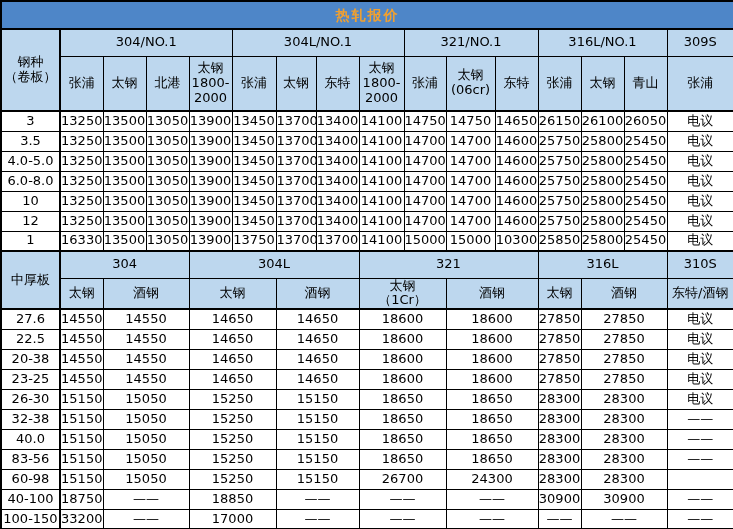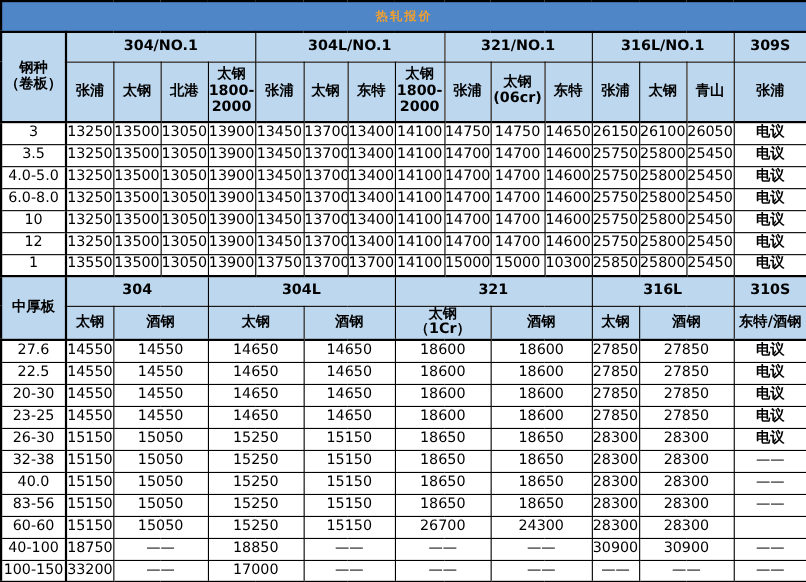--- a/index.html
+++ b/index.html
@@ -4,32 +4,32 @@
 <style>
   :root{
     --title-bg:#4E86C8; --title-text:#F0A030; --header-bg:#BDD7EE;
     --cell-bg:#FFFFFF; --grid:#000000;
   }
   html,body{margin:0;padding:0;background:#fff;}
   body{font-family:"DejaVu Sans","Liberation Sans",sans-serif;}
   table{border-collapse:collapse;table-layout:fixed;width:733px;border:2px solid var(--grid);}
   td{border:1px solid var(--grid);text-align:center;vertical-align:middle;padding:0;
      font-size:13px;line-height:1.15;overflow:hidden;background:var(--cell-bg);color:#000;}
-  .title{background:var(--title-bg);color:var(--title-text);font-weight:bold;font-size:11px;
+  .title{background:var(--title-bg);color:var(--title-text);font-weight:bold;font-size:14px;
          height:26px;border-bottom:2px solid var(--grid);letter-spacing:2px;}
-  .hdr{background:var(--header-bg);font-weight:bold;font-size:13px;}
+  .hdr{background:var(--header-bg);font-weight:normal;font-size:13px;}
   .pre{white-space:pre-line;}
   .br2{border-right-width:2px;}
   .bb2{border-bottom-width:2px;}
   .group-row{height:27px;}
   [data-name="upper-section"] .colhdr-row{height:55px;}
   [data-name="lower-section"] .colhdr-row{height:27px;}
   .data-row{height:20px;}
   .val{font-size:13px;}
-  .cjk{font-weight:bold;}
+  .cjk{font-weight:normal;}
   .lbl{font-size:13px;}
 </style>
 </head>
 <body>
 
 <table data-name="price-table">
   <colgroup>
     <col style="width:59px">
       <col style="width:43px">
       <col style="width:43px">
@@ -187,21 +187,21 @@
         <td class="val" data-name="value-cell">14700</td>
         <td class="val" data-name="value-cell">14700</td>
         <td class="val" data-name="value-cell">14600</td>
         <td class="val" data-name="value-cell">25750</td>
         <td class="val" data-name="value-cell">25800</td>
         <td class="val" data-name="value-cell">25450</td>
         <td class="val cjk" data-name="value-cell">电议</td>
       </tr>
       <tr class="data-row" data-name="table-row">
         <td class="lbl br2 bb2" data-name="row-label">1</td>
-        <td class="val bb2" data-name="value-cell">13550</td>
+        <td class="val bb2" data-name="value-cell">16330</td>
         <td class="val bb2" data-name="value-cell">13500</td>
         <td class="val bb2" data-name="value-cell">13050</td>
         <td class="val bb2" data-name="value-cell">13900</td>
         <td class="val bb2" data-name="value-cell">13750</td>
         <td class="val bb2" data-name="value-cell">13700</td>
         <td class="val bb2" data-name="value-cell">13700</td>
         <td class="val bb2" data-name="value-cell">14100</td>
         <td class="val bb2" data-name="value-cell">15000</td>
         <td class="val bb2" data-name="value-cell">15000</td>
         <td class="val bb2" data-name="value-cell">10300</td>
@@ -250,21 +250,21 @@
         <td colspan="2" class="val" data-name="value-cell">14550</td>
         <td colspan="2" class="val" data-name="value-cell">14650</td>
         <td colspan="2" class="val" data-name="value-cell">14650</td>
         <td colspan="2" class="val" data-name="value-cell">18600</td>
         <td colspan="2" class="val" data-name="value-cell">18600</td>
         <td class="val" data-name="value-cell">27850</td>
         <td colspan="2" class="val" data-name="value-cell">27850</td>
         <td class="val cjk" data-name="value-cell">电议</td>
       </tr>
       <tr class="data-row" data-name="table-row">
-        <td class="lbl br2" data-name="row-label">20-30</td>
+        <td class="lbl br2" data-name="row-label">20-38</td>
         <td class="val" data-name="value-cell">14550</td>
         <td colspan="2" class="val" data-name="value-cell">14550</td>
         <td colspan="2" class="val" data-name="value-cell">14650</td>
         <td colspan="2" class="val" data-name="value-cell">14650</td>
         <td colspan="2" class="val" data-name="value-cell">18600</td>
         <td colspan="2" class="val" data-name="value-cell">18600</td>
         <td class="val" data-name="value-cell">27850</td>
         <td colspan="2" class="val" data-name="value-cell">27850</td>
         <td class="val cjk" data-name="value-cell">电议</td>
       </tr>
@@ -322,21 +322,21 @@
         <td colspan="2" class="val" data-name="value-cell">15050</td>
         <td colspan="2" class="val" data-name="value-cell">15250</td>
         <td colspan="2" class="val" data-name="value-cell">15150</td>
         <td colspan="2" class="val" data-name="value-cell">18650</td>
         <td colspan="2" class="val" data-name="value-cell">18650</td>
         <td class="val" data-name="value-cell">28300</td>
         <td colspan="2" class="val" data-name="value-cell">28300</td>
         <td class="val" data-name="value-cell">——</td>
       </tr>
       <tr class="data-row" data-name="table-row">
-        <td class="lbl br2" data-name="row-label">60-60</td>
+        <td class="lbl br2" data-name="row-label">60-98</td>
         <td class="val" data-name="value-cell">15150</td>
         <td colspan="2" class="val" data-name="value-cell">15050</td>
         <td colspan="2" class="val" data-name="value-cell">15250</td>
         <td colspan="2" class="val" data-name="value-cell">15150</td>
         <td colspan="2" class="val" data-name="value-cell">26700</td>
         <td colspan="2" class="val" data-name="value-cell">24300</td>
         <td class="val" data-name="value-cell">28300</td>
         <td colspan="2" class="val" data-name="value-cell">28300</td>
         <td class="val" data-name="value-cell"></td>
       </tr>

